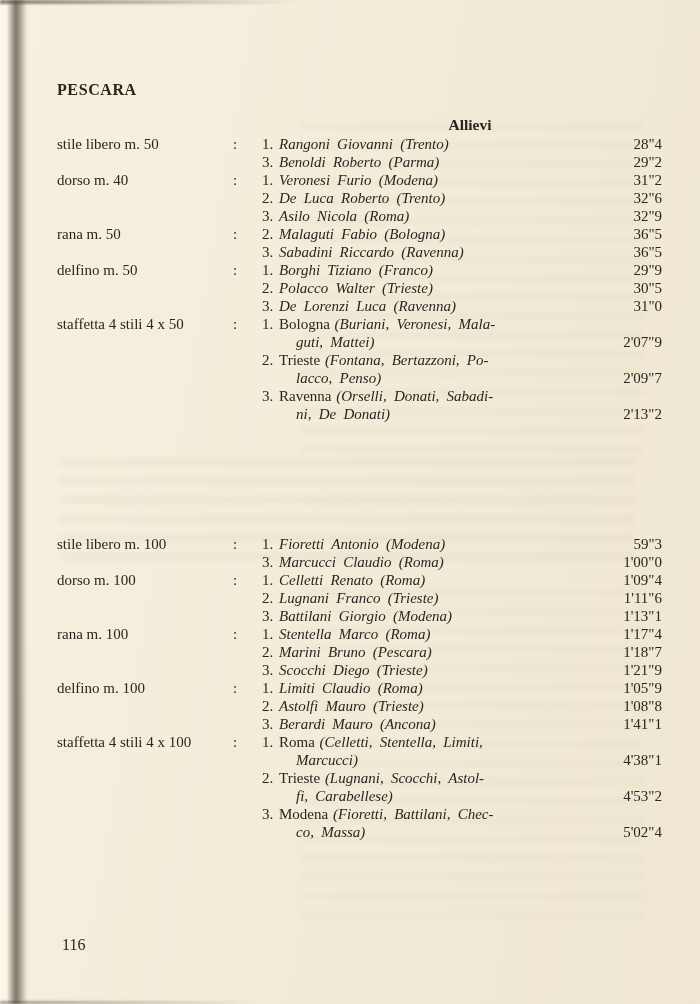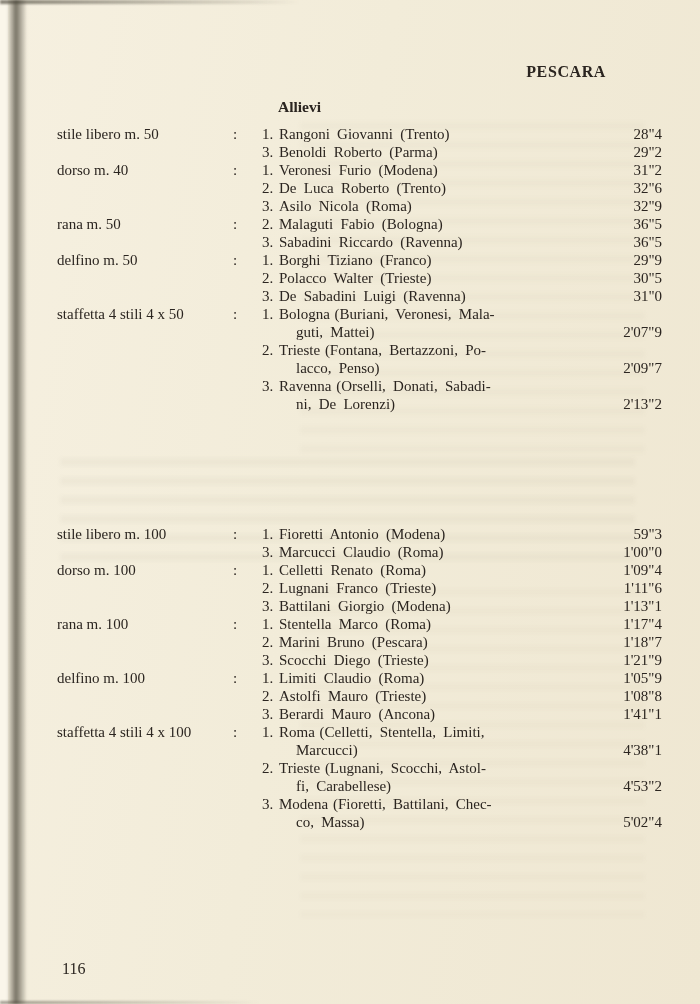--- a/index.html
+++ b/index.html
@@ -24,44 +24,44 @@
   
   .bleed { position:absolute; pointer-events:none;
     background:repeating-linear-gradient(to bottom, rgba(138,126,102,0.10) 0 8px, rgba(138,126,102,0) 8px 19px);
     filter:blur(2px); }
   .bleed.b1 { top:122px; left:300px; width:345px; height:335px; opacity:.35; }
   .bleed.b2 { top:458px; left:60px;  width:575px; height:105px; opacity:.55; }
   .bleed.b3 { top:588px; left:300px; width:345px; height:330px; opacity:.30; }
 
   .content { position:absolute; left:57px; top:0; width:605px; }
   .title {
-    margin-top:62px; padding-right:56px;
-    text-align:right; font-weight:bold; font-size:16px; letter-spacing:.6px;
+    margin-top:80px; padding-right:56px;
+    text-align:left; font-weight:bold; font-size:16px; letter-spacing:.6px;
     line-height:20px;
   }
   .section-heading { font-weight:bold; font-size:15.5px; line-height:20px; margin-left:221px; }
-  .section .section-heading { margin-top:15px; }
+  .section .section-heading { margin-top:15px;text-align:center; }
   .section + .section { margin-top:112px; }
-  .events { margin-top:8px; }
+  .events { }
 
   .event-row { display:flex; align-items:flex-start; }
   .event-label { width:176px; flex:none; font-size:15px; line-height:18px; }
   .event-colon { width:29px; flex:none; font-size:15px; line-height:18px; }
   .event-results { flex:1; min-width:0; }
 
   .result-row { display:flex; align-items:flex-end; font-size:15px; line-height:18px; }
   .result-text { flex:1; min-width:0; padding-right:8px; }
   .line { white-space:nowrap; }
   .line.cont { padding-left:34px; }
   .rank { display:inline-block; width:17px; font-style:normal; }
-  .ital { word-spacing:3.5px; }
+  .ital { font-style:italic; word-spacing:3.5px; }
   .team { font-style:normal; word-spacing:1px; }
   .result-time { flex:none; min-width:56px; text-align:right; font-size:15px; line-height:18px; }
 
-  .page-number { position:absolute; left:62px; top:936px; font-size:16px;margin-top:24px; }
+  .page-number { position:absolute; left:62px; top:936px; font-size:16px; }
 </style>
 </head>
 <body>
 
 <div class="scan">
   <div class="edge-white"></div>
   <div class="edge-left"></div>
   <div class="edge-top"></div>
   <div class="edge-bottom"></div>
   <div class="bleed b1"></div>
@@ -145,21 +145,21 @@
                   <div class="result-time">29"9</div>
                 </div>
                 <div class="result-row">
                   <div class="result-text">
                     <div class="line"><span class="rank">2.</span><span class="ital">Polacco Walter (Trieste)</span></div>
                   </div>
                   <div class="result-time">30"5</div>
                 </div>
                 <div class="result-row">
                   <div class="result-text">
-                    <div class="line"><span class="rank">3.</span><span class="ital">De Sabadini Luigi (Ravenna)</span></div>
+                    <div class="line"><span class="rank">3.</span><span class="ital">De Lorenzi Luca (Ravenna)</span></div>
                   </div>
                   <div class="result-time">31"0</div>
                 </div>
               </div>
             </div>
             <div class="event-row">
               <div class="event-label">staffetta 4 stili 4 x 50</div>
               <div class="event-colon">:</div>
               <div class="event-results">
                 <div class="result-row">
@@ -172,21 +172,21 @@
                 <div class="result-row">
                   <div class="result-text">
                     <div class="line"><span class="rank">2.</span><span class="team">Trieste </span><span class="ital">(Fontana, Bertazzoni, Po-</span></div>
                     <div class="line cont"><span class="ital">lacco, Penso)</span></div>
                   </div>
                   <div class="result-time">2'09"7</div>
                 </div>
                 <div class="result-row">
                   <div class="result-text">
                     <div class="line"><span class="rank">3.</span><span class="team">Ravenna </span><span class="ital">(Orselli, Donati, Sabadi-</span></div>
-                    <div class="line cont"><span class="ital">ni, De Lorenzi)</span></div>
+                    <div class="line cont"><span class="ital">ni, De Donati)</span></div>
                   </div>
                   <div class="result-time">2'13"2</div>
                 </div>
               </div>
             </div>
           </div>
         </div>
         <div class="section">
           <div class="events">
             <div class="event-row">

